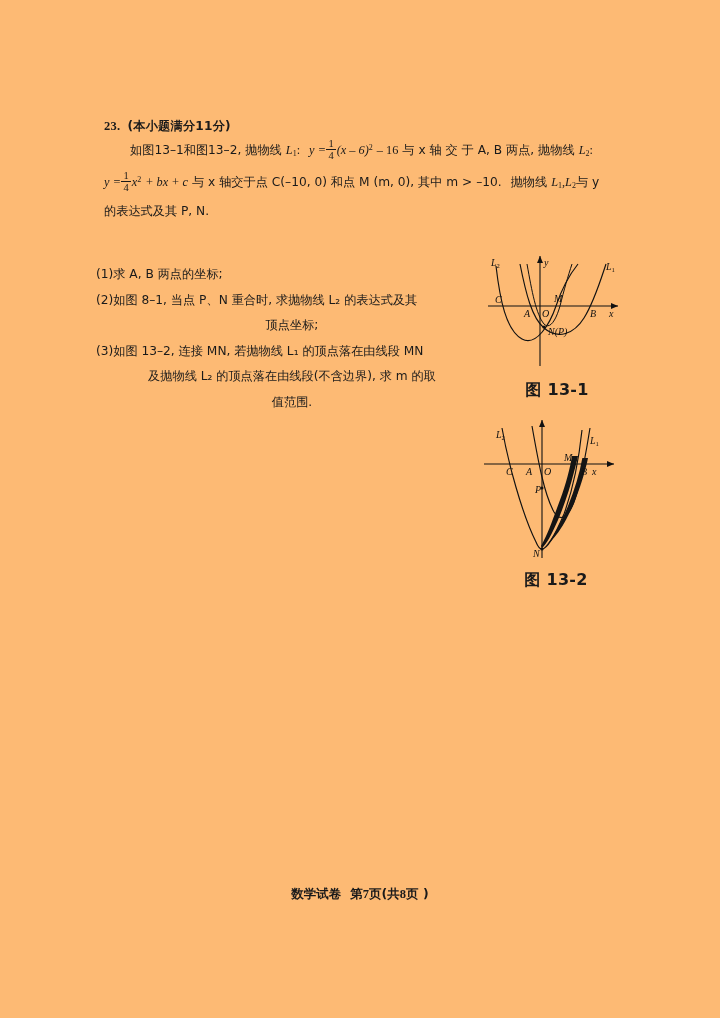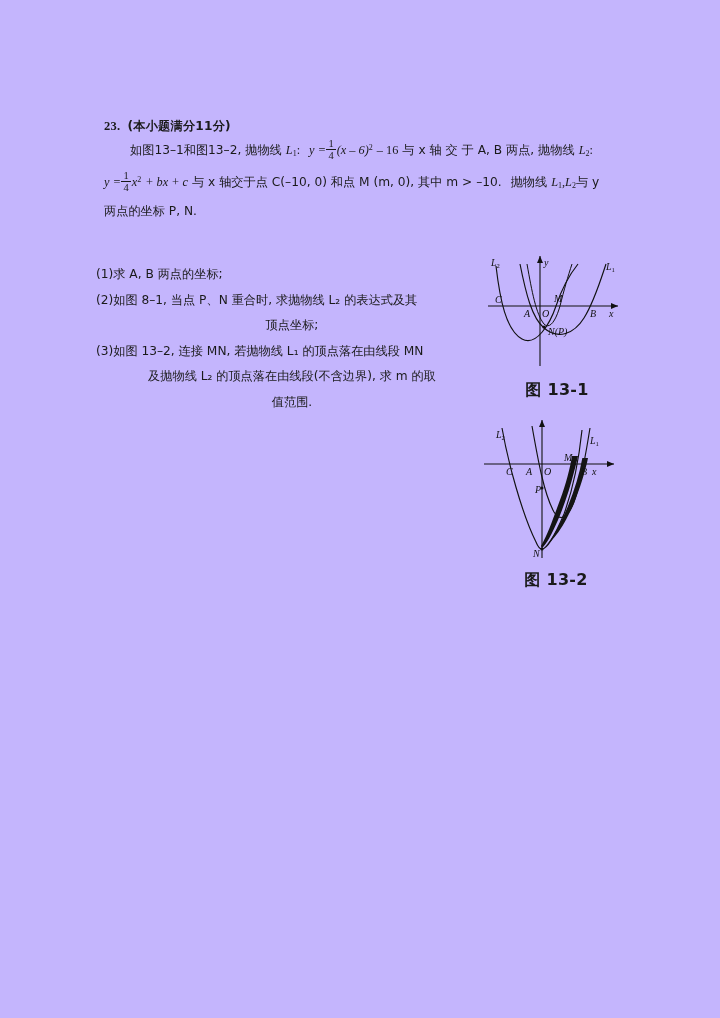--- a/index.html
+++ b/index.html
@@ -12,21 +12,21 @@
     height: 1018px;
     position: relative;
     font-family: "Liberation Serif", "DejaVu Serif", serif;
     color: #1a1a1a;
     overflow: hidden;
   }
 
   .page {
     position: absolute;
     inset: 0;
-    background: #c4b5fd;
+    background: #fdba74;
   }
 
   
   .problem {
     position: absolute;
     left: 104px;
     top: 118px;
     width: 540px;
   }
 
@@ -135,21 +135,21 @@
 
       <div class="ln indent">
         <span class="cn">如图13–1和图13–2, 抛物线</span><span class="sp"></span><span class="it">L</span><sub class="s">1</sub><span>:</span><span class="sp2"></span><span class="it">y</span><span class="sp"></span><span>=</span><span class="frac"><span class="nu">1</span><span class="de">4</span></span><span class="it">(x – 6)</span><sup class="s">2</sup><span class="sp"></span><span>– 16</span><span class="sp"></span><span class="cn">与 x 轴 交 于 A, B 两点, 抛物线</span><span class="sp"></span><span class="it">L</span><sub class="s">2</sub><span>:</span>
       </div>
 
       <div class="ln">
         <span class="it">y</span><span class="sp"></span><span>=</span><span class="frac"><span class="nu">1</span><span class="de">4</span></span><span class="it">x</span><sup class="s">2</sup><span class="sp"></span><span class="it">+ bx + c</span><span class="sp"></span><span class="cn">与 x 轴交于点 C(–10, 0) 和点 M (m, 0), 其中 m &gt; –10.</span><span class="sp2"></span><span class="cn">抛物线</span><span class="sp"></span><span class="it">L</span><sub class="s">1</sub><span>,</span><span class="it">L</span><sub class="s">2</sub><span class="cn">与 y</span>
       </div>
 
       <div class="ln">
-        <span class="cn">两点的坐标 P, N.</span>
+        <span class="cn">的表达式及其 P, N.</span>
       </div>
 
     </div>
   </div>
 
   <div class="qlist">
 
     <div class="qitem">
       <span class="cn">(1)</span><span class="cn">求 A, B 两点的坐标;</span>
     </div>
@@ -238,14 +238,17 @@
       <text class="glab" x="64" y="57">O</text>
       <text class="glab" x="84" y="43">M</text>
       <text class="glab" x="101" y="57">B</text>
       <text class="glab" x="112" y="57">x</text>
       <text class="glab" x="55" y="75">P</text>
       <text class="glab" x="53" y="139">N</text>
     </svg>
     <div class="fig-cap">图 13-2</div>
   </div>
 
+  <div class="footer">
+    <span>数学试卷</span><span class="sp2"></span><span>第</span><span class="fnum">7</span><span>页</span><span>(共</span><span class="fnum">8</span><span>页 )</span>
+  </div>
 
 </div>
 
 </body></html>

